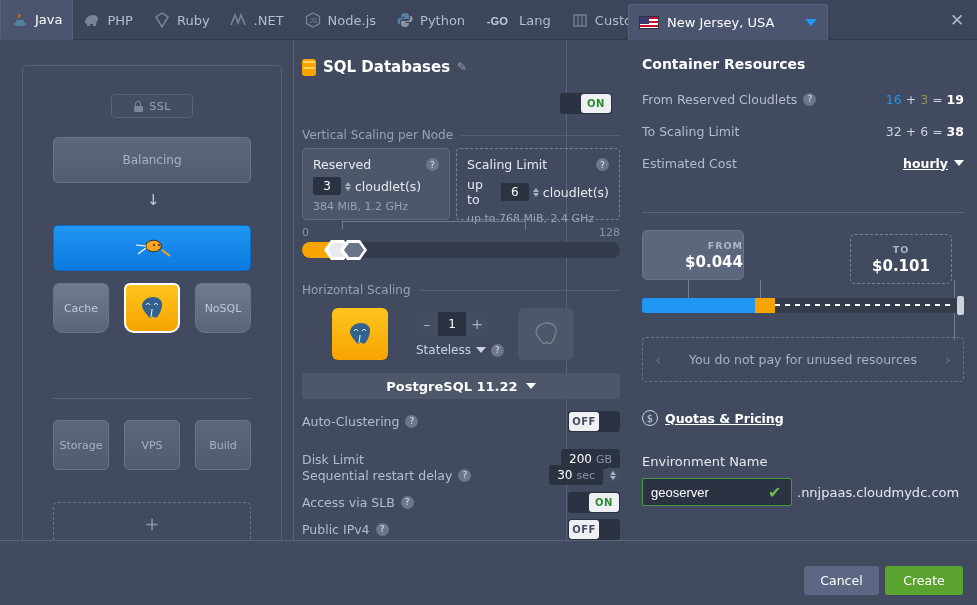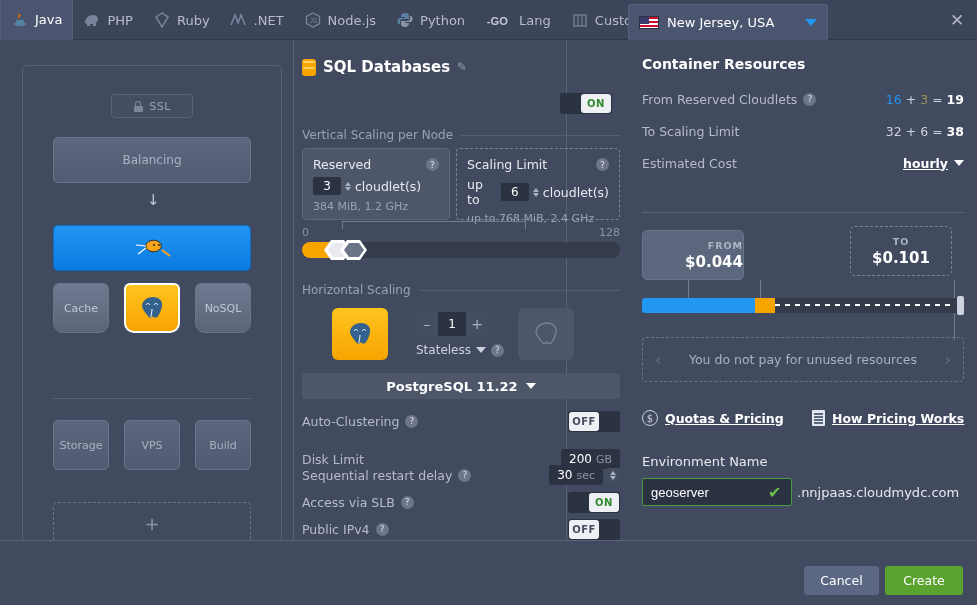--- a/index.html
+++ b/index.html
@@ -168,21 +168,21 @@
   .rp-row .rl { color:#b6bccb; font-size:12.5px; flex:1; display:flex;align-items:center;gap:6px;}
   .rp-row .rv { font-size:12.5px; color:#cdd3de; }
   .v-blue { color:#2196f3; }
   .v-olive { color:#9a8f56; }
   .v-bold { color:#ffffff; font-weight:bold; }
   #est-underline { position:absolute; left:14px; top:172px; width:322px; height:1px; background:#5a6377;}
   #hourly { text-decoration:underline; color:#ffffff; font-weight:bold; font-size:12.5px; cursor:pointer;}
 
   #from-card { position:absolute; left:14px; top:190px; width:102px; height:50px; background:#5c667d;
      border:1px solid #6a7488; border-radius:5px; display:flex;flex-direction:column;align-items:flex-end;justify-content:center;}
-  #to-card { position:absolute; left:222px; top:186px; width:102px; height:50px;
+  #to-card { position:absolute; left:222px; top:194px; width:102px; height:50px;
      border:1px dashed #7b8496; border-radius:5px; display:flex;flex-direction:column;align-items:center;justify-content:center;}
   .cap { color:#aeb6c6; font-size:9.5px; font-weight:bold; letter-spacing:1px; }
   .amt { color:#ffffff; font-size:15px; font-weight:bold; margin-top:2px;}
 
   #price-track { position:absolute; left:14px; top:258px; width:322px; height:15px; background:#343c4c; border-radius:3px; cursor:pointer;}
   #price-blue { position:absolute; left:0; top:0; width:113px; height:15px; background:#2196f3; border-radius:3px 0 0 3px;}
   #price-orange { position:absolute; left:113px; top:0; width:20px; height:15px; background:#f7a400;}
   #price-dash { position:absolute; left:133px; top:6px; right:9px; height:2px;
      background: repeating-linear-gradient(to right,#ffffff 0 5px, transparent 5px 10px);}
   #price-endcap { position:absolute; right:0; top:-2px; width:7px; height:19px; background:#cdd3de; border-radius:2px;}
@@ -629,24 +629,20 @@
   <div id="unused">
     <span class="navarrow">‹</span>
     <span>You do not pay for unused resources</span>
     <span class="navarrow">›</span>
   </div>
 
   <div class="plink" style="left:14px;top:370px;">
     <span class="circ-s">$</span>
     <span class="ptxt">Quotas &amp; Pricing</span>
   </div>
-  <div class="plink" style="left:184px;top:370px;">
-    <span class="doc-ico"></span>
-    <span class="ptxt">How Pricing Works</span>
-  </div>
 
   <div id="env-label">Environment Name</div>
   <div id="env-wrap">
     <span style="position:relative;display:inline-block;">
       <input id="env-input" value="geoserver" placeholder="Environment Name" style="">
       <span id="env-check">✔</span>
     </span>
     <span id="env-domain">.nnjpaas.cloudmydc.com</span>
   </div>
 </div>

